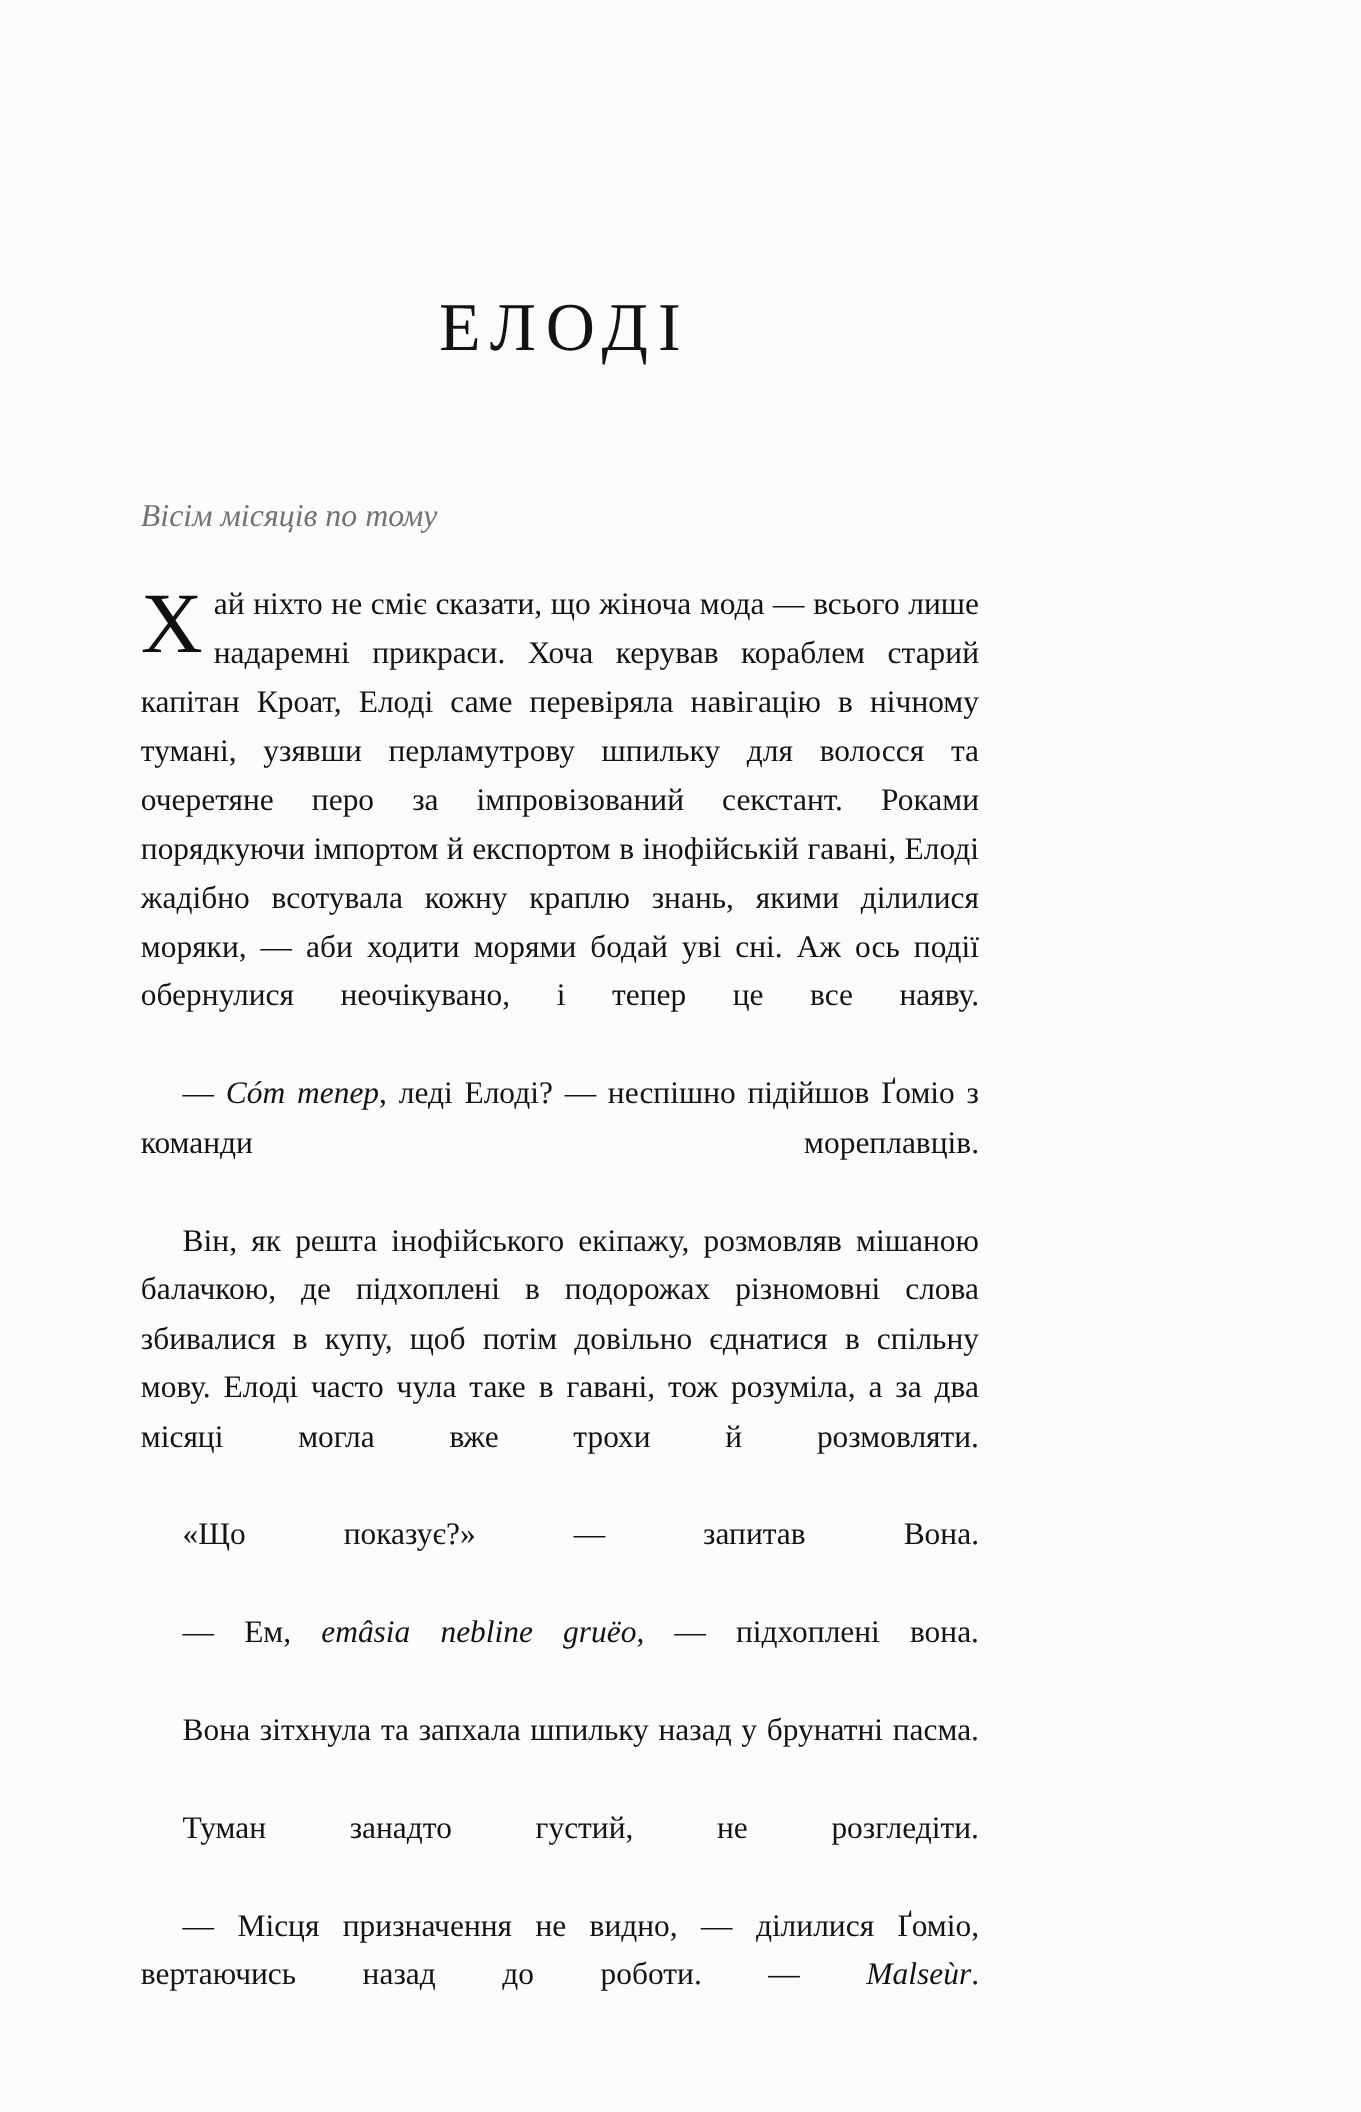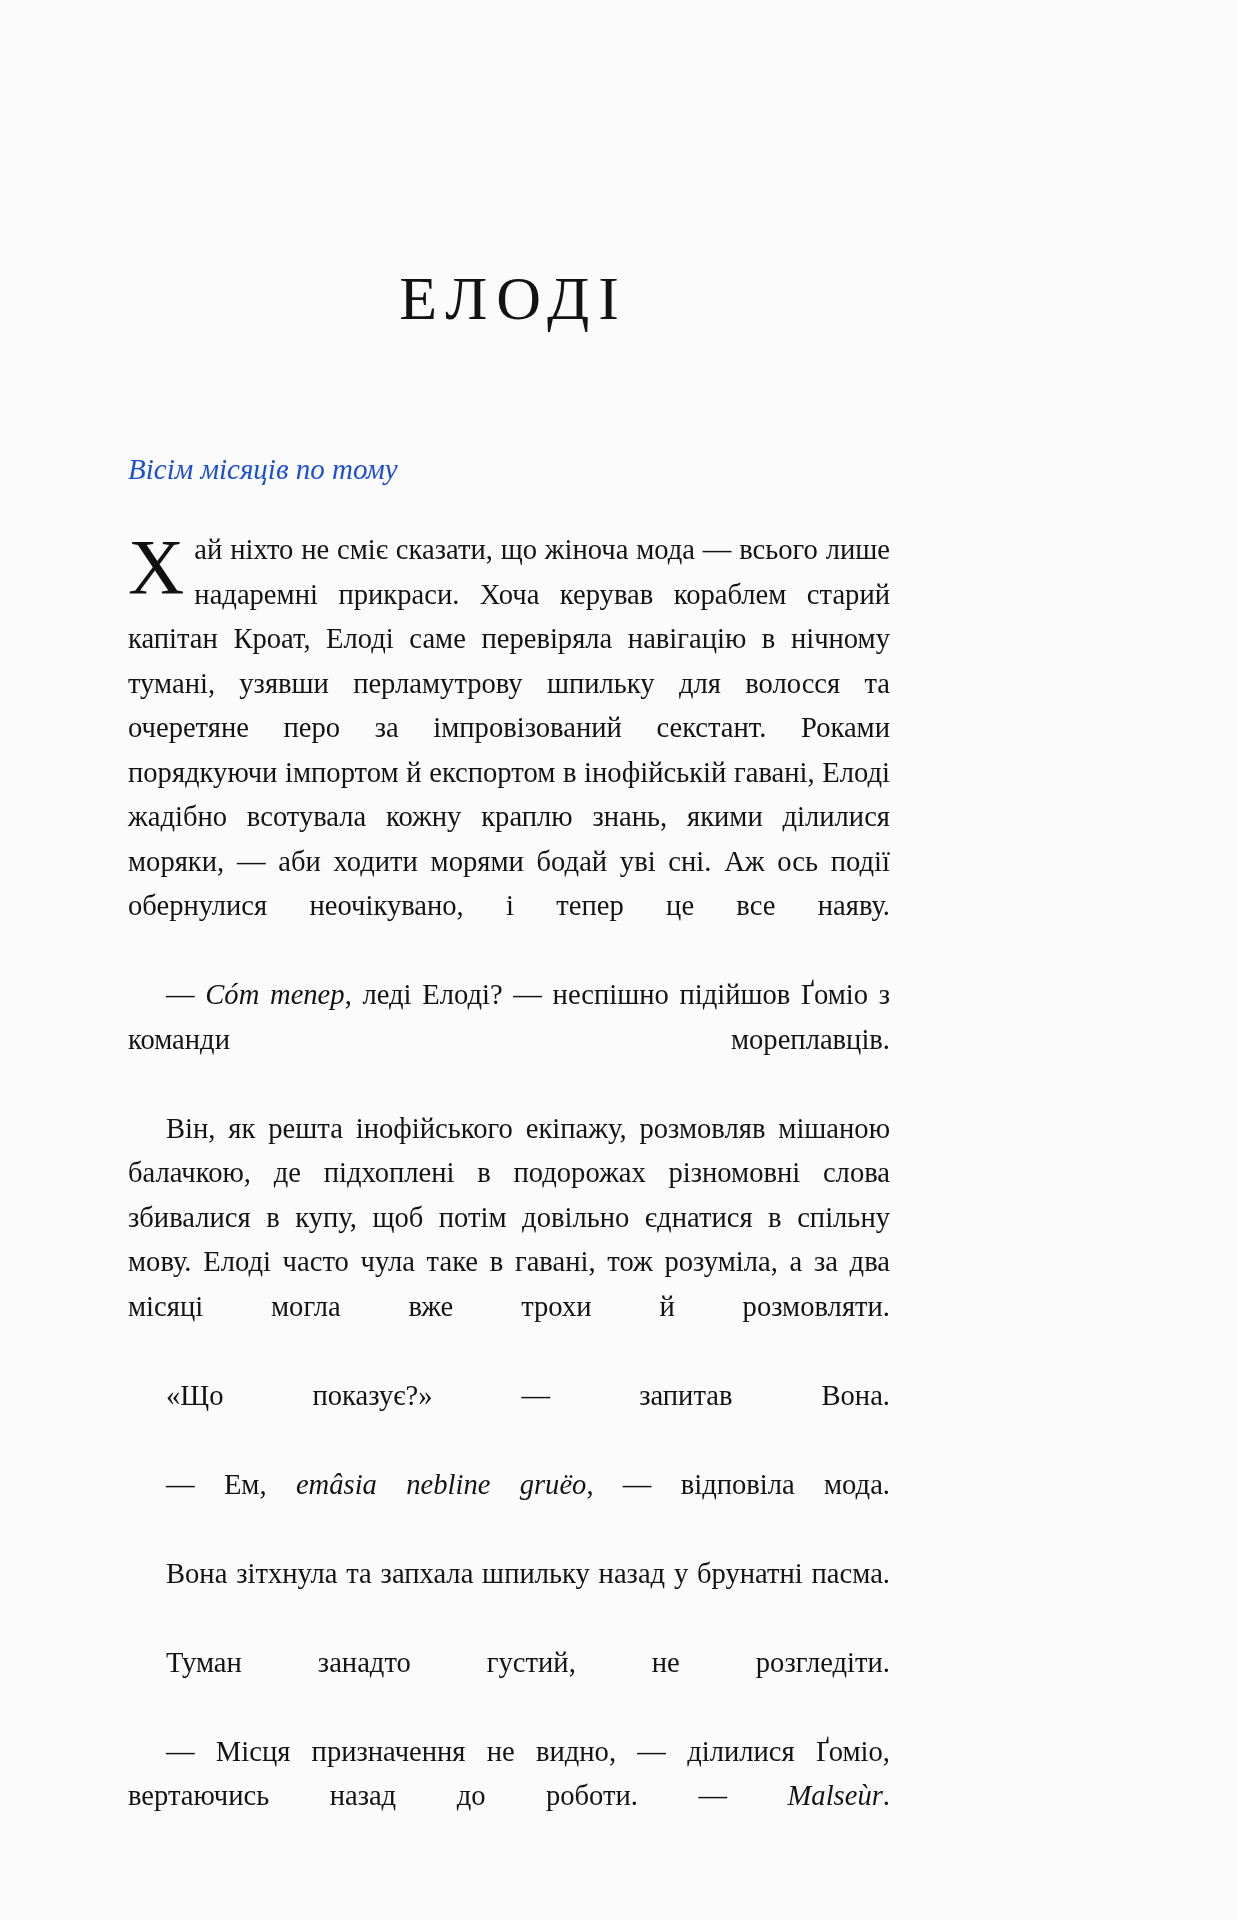--- a/index.html
+++ b/index.html
@@ -50,21 +50,21 @@
 
   
   .standfirst {
     position: absolute;
     top: 404px;
     left: 0;
     width: 762px;
     font-style: italic;
     font-size: 29px;
     line-height: 1.2;
-    color: #1d4ed8;
+    color: #737373;
     margin: 0;
   }
 
   
   .body-text {
     position: absolute;
     top: 480px;
     left: 0;
     width: 762px;
     font-size: 28.6px;
@@ -123,21 +123,21 @@
       <p class="dropcap-para">
         <span class="dropcap">Х</span><span>ай ніхто не сміє сказати, що жіноча мода — всього лише надаремні прикраси. Хоча керував кораблем старий капітан Кроат, Елоді саме перевіряла навігацію в нічному тумані, узявши перламутрову шпильку для волосся та очеретяне перо за імпровізований секстант. Роками порядкуючи імпортом й експортом в інофійській гавані, Елоді жадібно всотувала кожну краплю знань, якими ділилися моряки, — аби ходити морями бодай уві сні. Аж ось події обернулися неочікувано, і тепер це все наяву.</span>
       </p>
 
       <p><span>— </span><span class="fw">Cóm тепер</span><span>, леді Елоді? — неспішно підійшов Ґоміо з команди мореплавців.</span></p>
 
       <p>Він, як решта інофійського екіпажу, розмовляв мішаною балачкою, де підхоплені в подорожах різномовні слова збивалися в купу, щоб потім довільно єднатися в спільну мову. Елоді часто чула таке в гавані, тож розуміла, а за два місяці могла вже трохи й розмовляти.</p>
 
       <p>«Що показує?» — запитав Вона.</p>
 
-      <p><span>— Ем, </span><span class="fw">emâsia nebline gruëo</span><span>, — відповіла мода.</span></p>
+      <p><span>— Ем, </span><span class="fw">emâsia nebline gruëo</span><span>, — підхоплені вона.</span></p>
 
       <p>Вона зітхнула та запхала шпильку назад у брунатні пасма.</p>
 
       <p>Туман занадто густий, не розгледіти.</p>
 
       <p><span>— Місця призначення не видно, — ділилися Ґоміо, вертаючись назад до роботи. — </span><span class="fw">Malseùr</span><span>.</span></p>
 
     </div>
   </div>
 </div>

